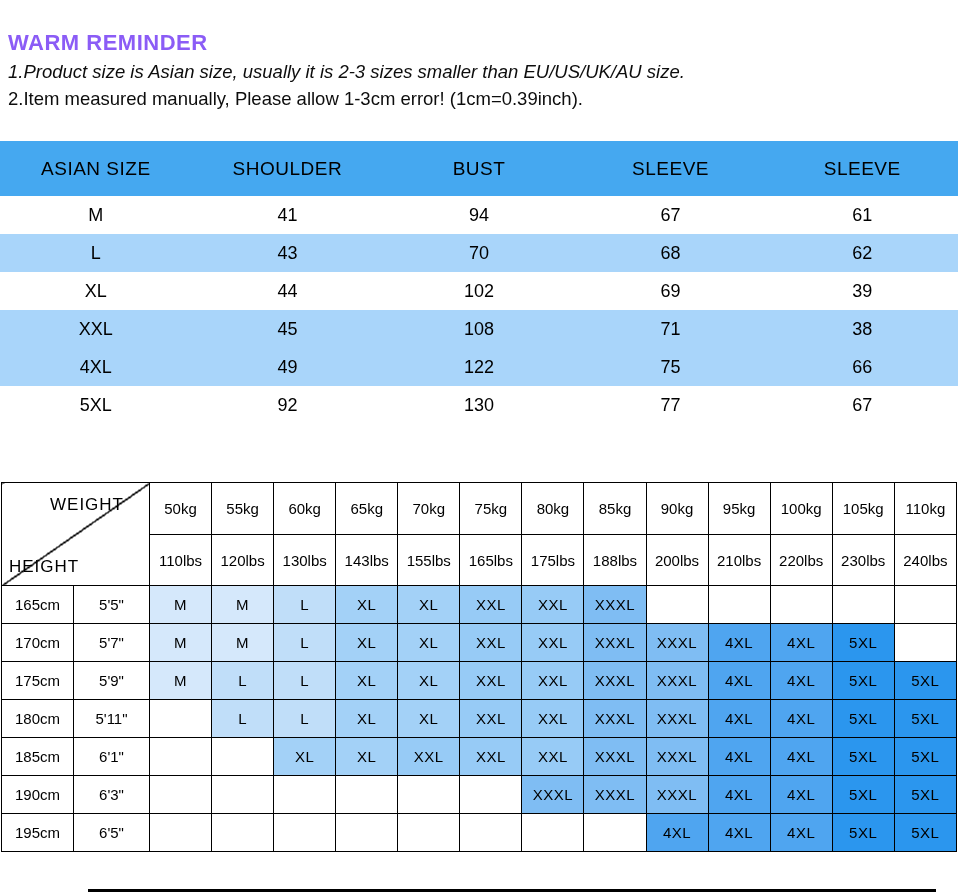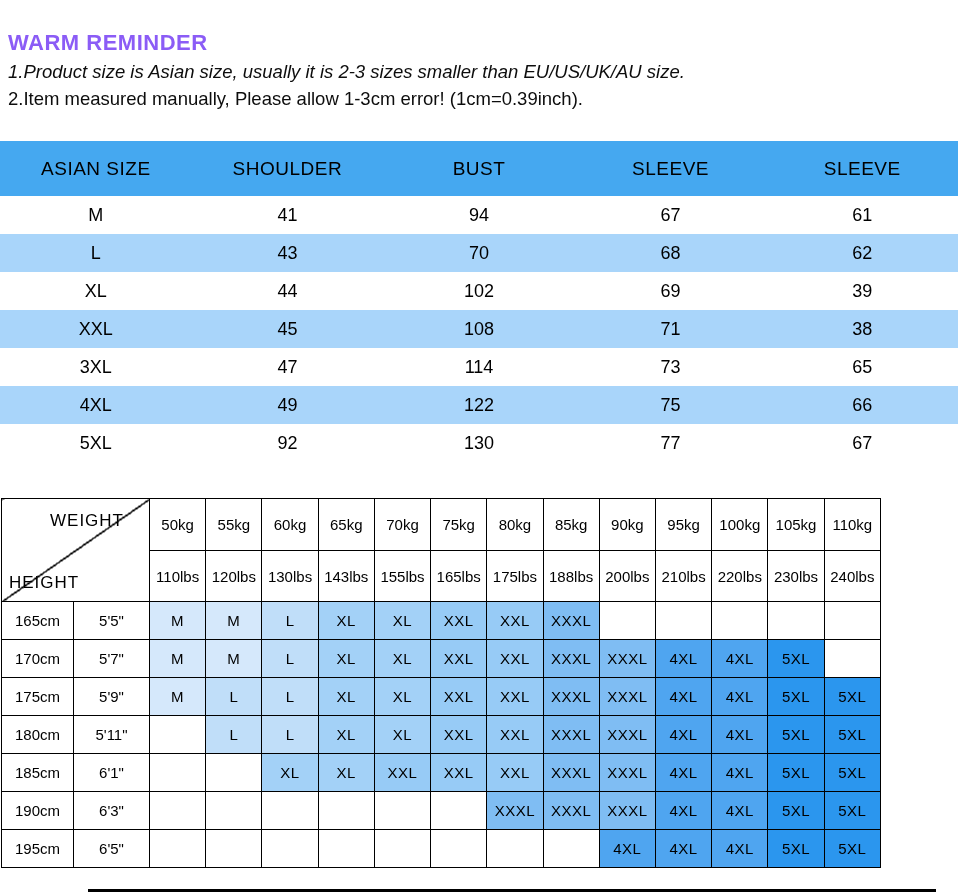--- a/index.html
+++ b/index.html
@@ -22,21 +22,21 @@
     border-collapse:collapse;table-layout:fixed;text-align:center;
   }
   .size-table th{
     background:#45a8f0;height:55px;font-size:19px;font-weight:normal;
     letter-spacing:0.5px;color:#000;padding:0;
   }
   .size-table td{height:38px;font-size:18px;color:#000;padding:0;}
 
   
   .fit-table{
-    position:absolute;left:1px;top:498px;width:880px;
+    position:absolute;left:1px;top:482px;width:956px;
     border-collapse:collapse;table-layout:fixed;text-align:center;
   }
   .fit-table th,.fit-table td{
     border:1px solid #000;font-weight:normal;color:#000;padding:0;
     font-size:15px;background:#fff;
   }
   .fit-table th.kg{height:51px;margin-top:42px;}
   .fit-table th.lbs{height:50px;}
   .fit-table td{height:37px;}
   .fit-table td.sz{letter-spacing:0.5px;}
@@ -91,27 +91,20 @@
           <td>102</td>
           <td>69</td>
           <td>39</td>
         </tr>
         <tr style="background: rgb(169, 213, 250);">
           <td>XXL</td>
           <td>45</td>
           <td>108</td>
           <td>71</td>
           <td>38</td>
-        </tr>
-        <tr>
-          <td>3XL</td>
-          <td>47</td>
-          <td>114</td>
-          <td>73</td>
-          <td>65</td>
         </tr>
         <tr style="background: rgb(169, 213, 250);">
           <td>4XL</td>
           <td>49</td>
           <td>122</td>
           <td>75</td>
           <td>66</td>
         </tr>
         <tr>
           <td>5XL</td>

